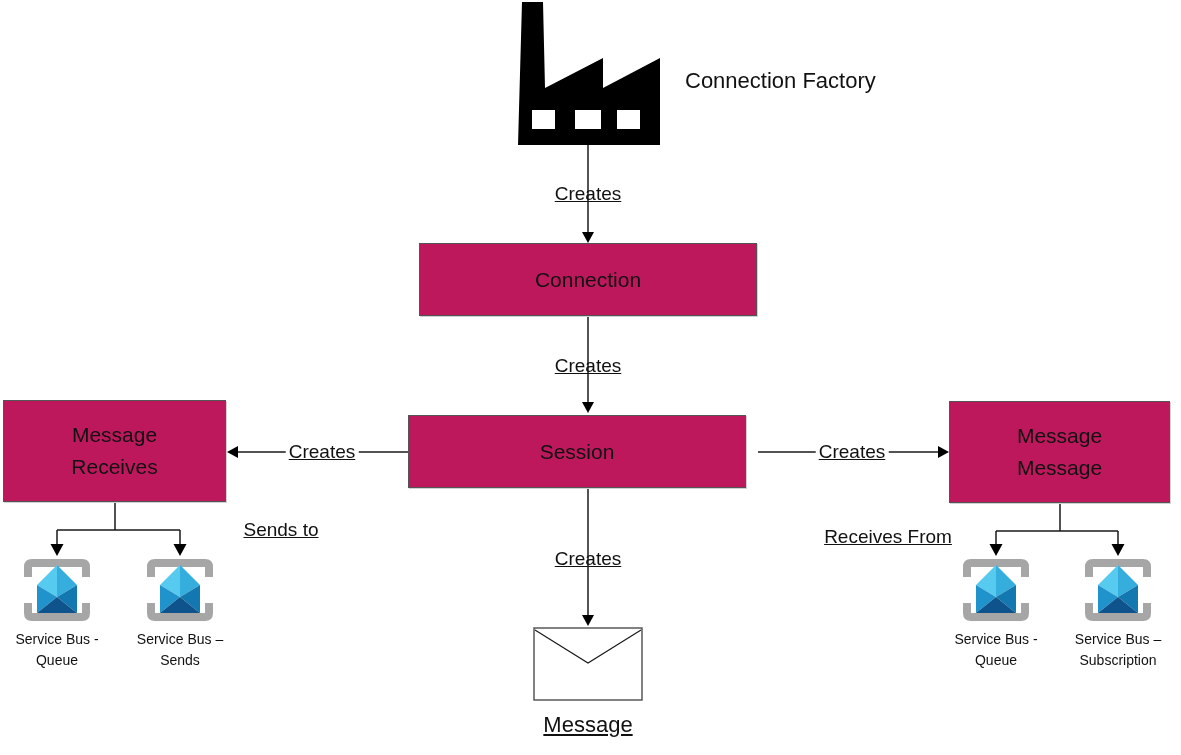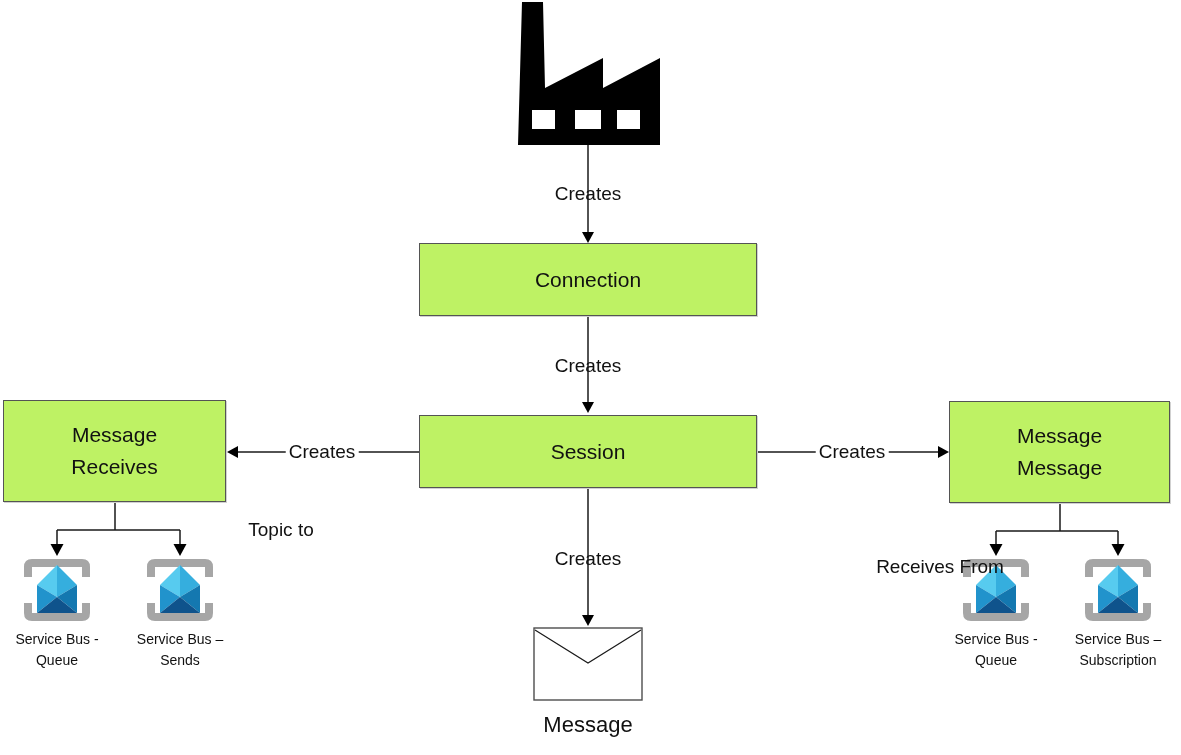--- a/index.html
+++ b/index.html
@@ -2,30 +2,30 @@
 <html><head>
 <meta charset="utf-8">
 <style>
   html,body{margin:0;padding:0;background:#ffffff;}
   #stage{
     position:relative;width:1181px;height:755px;background:#ffffff;overflow:hidden;
     font-family:"Liberation Sans",sans-serif;color:#111;
   }
   #connectors{position:absolute;left:0;top:0;z-index:0;}
   .node{
-    position:absolute;background:#bef264;border:1.5px solid #545454;
+    position:absolute;background:#be185d;border:1.5px solid #545454;
     box-shadow:1px 1px 0 rgba(0,0,0,0.18);
     display:flex;flex-direction:column;align-items:center;justify-content:center;
     font-size:21px;line-height:32px;text-align:center;z-index:1;
   }
   .box-connection{left:419px;top:243px;width:336px;height:71px;}
-  .box-session{left:419px;top:415px;width:336px;height:71px;}
+  .box-session{left:408px;top:415px;width:336px;height:71px;}
   .box-producer{left:3px;top:400px;width:221px;height:100px;}
   .box-consumer{left:949px;top:401px;width:219px;height:100px;}
-  .lbl{position:absolute;transform:translate(-50%,-50%);white-space:nowrap;z-index:2;}
+  .lbl{position:absolute;transform:translate(-50%,-50%);white-space:nowrap;z-index:2;text-decoration:underline;}
   .creates{font-size:19px;}
   .on-line{background:#ffffff;padding:0 3px;}
   .factory-label{left:685px;top:81px;transform:translateY(-50%);font-size:22px;position:absolute;z-index:2;white-space:nowrap;}
   .message-label{left:588px;top:725px;font-size:22px;}
   .sb-label{position:absolute;transform:translateX(-50%);z-index:2;width:150px;text-align:center;
     font-size:14px;line-height:21px;top:629px;}
   .icon-wrap{position:absolute;width:74px;height:70px;z-index:1;}
 </style>
 </head>
 <body>
@@ -90,28 +90,29 @@
   </div>
   <div class="node box-producer">
     <span>Message</span>
     <span>Receives</span>
   </div>
   <div class="node box-consumer">
     <span>Message</span>
     <span>Message</span>
   </div>
 
+  <div class="factory-label">Connection Factory</div>
 
   <div class="lbl creates" style="left:588px;top:194px;">Creates</div>
   <div class="lbl creates" style="left:588px;top:366px;">Creates</div>
   <div class="lbl creates on-line" style="left:322px;top:452px;">Creates</div>
   <div class="lbl creates on-line" style="left:852px;top:452px;">Creates</div>
   <div class="lbl creates" style="left:588px;top:559px;">Creates</div>
-  <div class="lbl creates" style="left:281px;top:530px;">Topic to</div>
-  <div class="lbl creates" style="left:940px;top:537px;margin-top:30px;">Receives From</div>
+  <div class="lbl creates" style="left:281px;top:530px;">Sends to</div>
+  <div class="lbl creates" style="left:888px;top:537px;">Receives From</div>
 
   <div class="icon-wrap" style="left:20px;top:555px;">
     <svg width="74" height="70" viewBox="0 0 74 70">
         <use href="#sbicon"></use>
       </svg>
   </div>
   <div class="icon-wrap" style="left:143px;top:555px;">
     <svg width="74" height="70" viewBox="0 0 74 70">
         <use href="#sbicon"></use>
       </svg>

